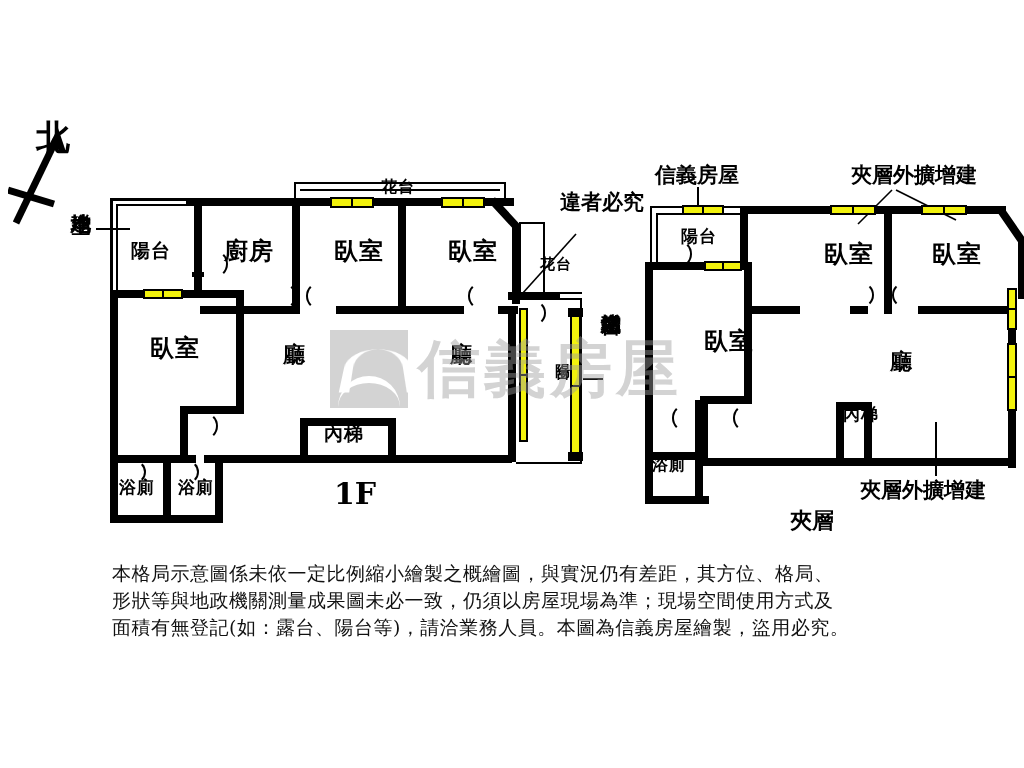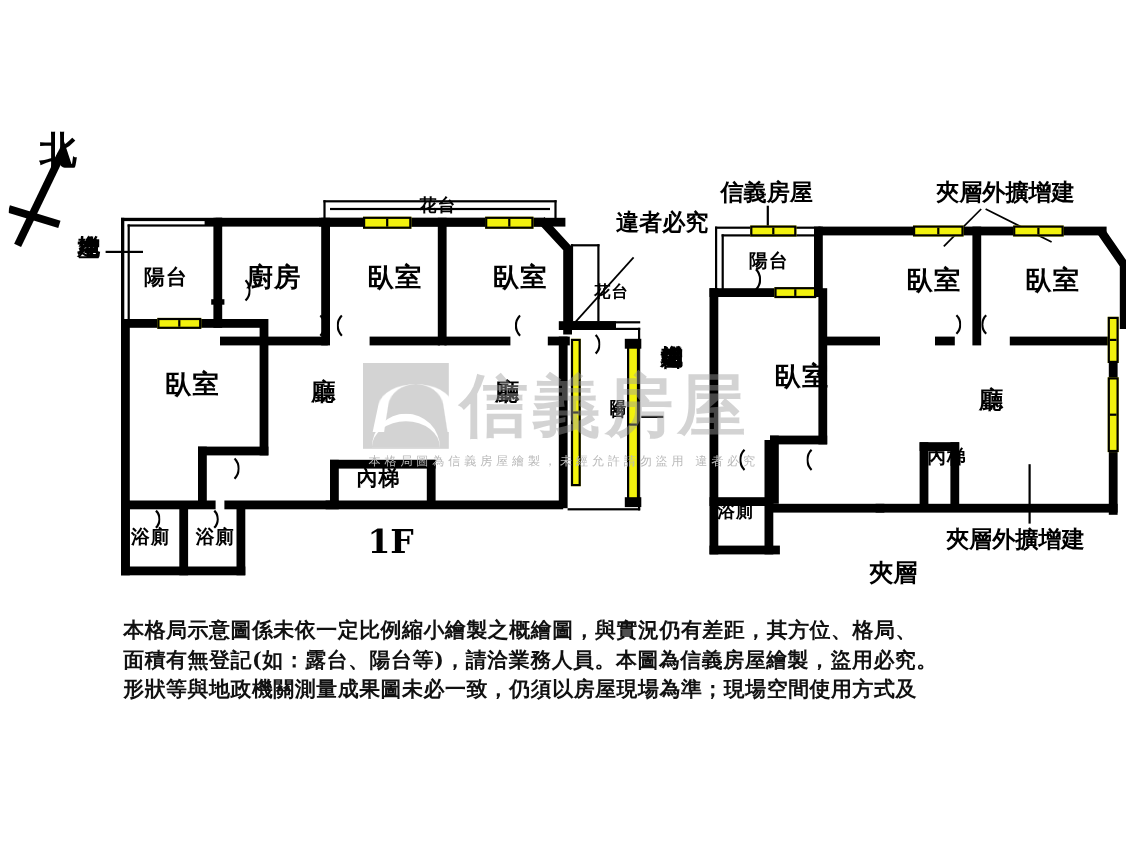--- a/index.html
+++ b/index.html
@@ -4,21 +4,21 @@
 <style>
   html,body{margin:0;padding:0;background:#ffffff;}
   body{width:1024px;height:768px;overflow:hidden;
        font-family:"DejaVu Sans","Liberation Sans",sans-serif;}
   #stage{position:relative;width:1024px;height:768px;background:#fff;}
 
   
   .wall{position:absolute;background:#000;}
   .thin{position:absolute;background:#000;}
   .room-label{position:absolute;color:#000;font-weight:700;
-              font-family:Liberation Sans, sans-serif;
+              font-family:Liberation Mono, monospace;
               white-space:nowrap;line-height:1.05;letter-spacing:1px;}
   .ann{position:absolute;color:#000;font-weight:700;
        font-family:"DejaVu Serif","Liberation Serif",serif;
        white-space:nowrap;line-height:1.12;}
   .vert{writing-mode:vertical-rl;text-orientation:upright;}
 
   
   .win-h{position:absolute;background:#f2f20d;border:2px solid #000;box-sizing:border-box;}
   .win-h:after{content:"";position:absolute;left:50%;top:0;bottom:0;width:2px;background:#000;
                transform:translateX(-1px);}
@@ -43,21 +43,21 @@
   #wm .wtext{position:absolute;left:88px;top:2px;font-size:62px;font-weight:700;color:#9d9d9d;
       font-family:"DejaVu Serif","Liberation Serif",serif;letter-spacing:4px;line-height:74px;text-align:center;}
   #wmline{position:absolute;left:335px;top:412px;width:360px;color:#b9b9b9;font-size:11px;
       letter-spacing:3.5px;white-space:nowrap;pointer-events:none;
       font-family:"DejaVu Sans","Liberation Sans",sans-serif;}
 
   
   #compass{position:absolute;left:8px;top:118px;width:80px;height:110px;}
   #disclaimer{position:absolute;left:112px;top:560px;width:800px;color:#111;
       font-family:"DejaVu Serif","Liberation Serif",serif;font-size:19px;line-height:27px;
-      letter-spacing:.5px;font-weight:bold;}
+      letter-spacing:.5px;}
   .floor-tag{position:absolute;font-family:"DejaVu Serif","Liberation Serif",serif;
       font-weight:700;color:#000;}
 </style>
 </head>
 <body>
 
 <div id="stage">
 
   <div id="compass">
     <svg width="80" height="110" viewBox="0 0 80 110">
@@ -246,21 +246,20 @@
   <div class="room-label" style="left:890px;top:352px;font-size:22px;">廳</div>
   <div class="room-label" style="left:843px;top:406px;width:22px;font-size:17px;line-height:1.15;">內梯</div>
   <div class="room-label" style="left:652px;top:458px;font-size:16px;">浴廁</div>
 
   <div class="floor-tag" style="left:790px;top:506px;font-size:22px;">夾層</div>
 
   <div id="wm">
     <div class="logo"></div>
     <div class="wtext">信義房屋</div>
   </div>
-  <div id="wmline">本格局圖為信義房屋繪製，未經允許請勿盜用 違者必究</div>
 
   <div id="disclaimer">
     <div>本格局示意圖係未依一定比例縮小繪製之概繪圖，與實況仍有差距，其方位、格局、</div>
+    <div>形狀等與地政機關測量成果圖未必一致，仍須以房屋現場為準；現場空間使用方式及</div>
     <div>面積有無登記(如：露台、陽台等)，請洽業務人員。本圖為信義房屋繪製，盜用必究。</div>
-    <div>形狀等與地政機關測量成果圖未必一致，仍須以房屋現場為準；現場空間使用方式及</div>
   </div>
 
 </div>
 
 </body></html>

